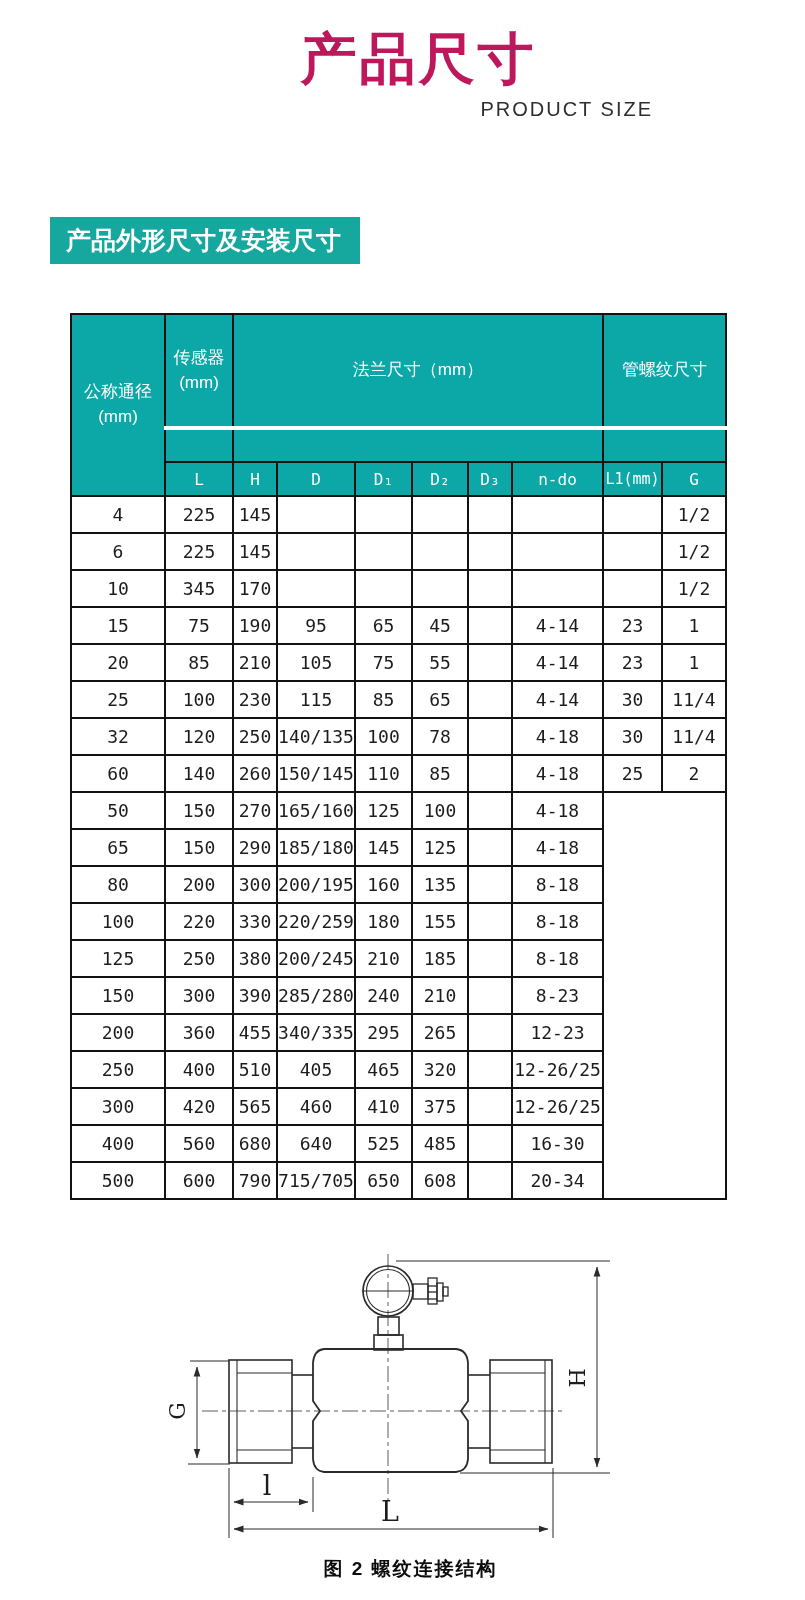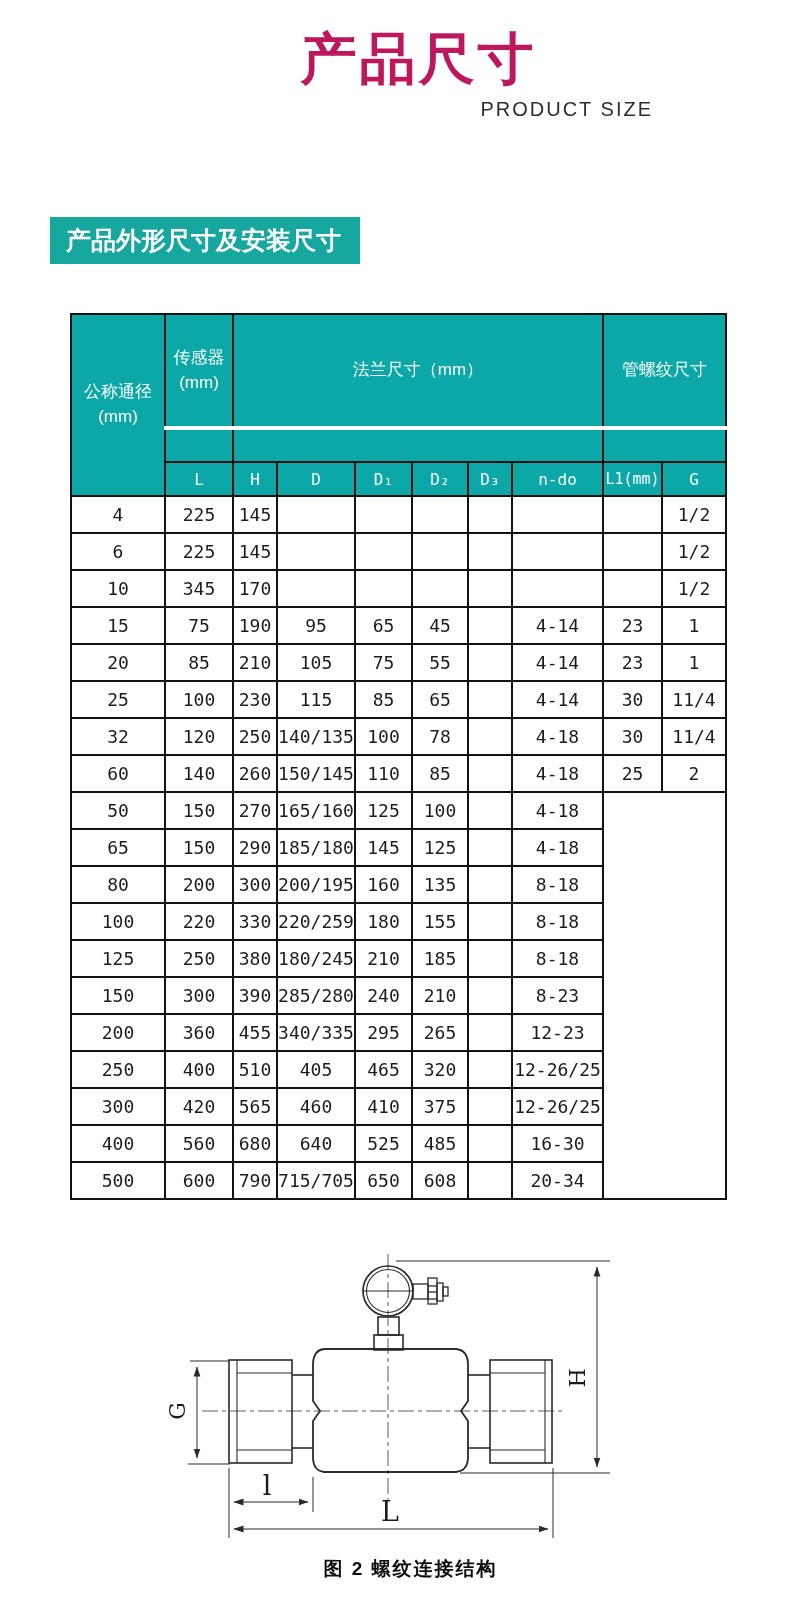--- a/index.html
+++ b/index.html
@@ -221,21 +221,21 @@
           <td>220/259</td>
           <td>180</td>
           <td>155</td>
           <td></td>
           <td>8-18</td>
         </tr>
         <tr>
           <td>125</td>
           <td>250</td>
           <td>380</td>
-          <td>180/245</td>
+          <td>200/245</td>
           <td>210</td>
           <td>185</td>
           <td></td>
           <td>8-18</td>
         </tr>
         <tr>
           <td>150</td>
           <td>300</td>
           <td>390</td>
           <td>285/280</td>

